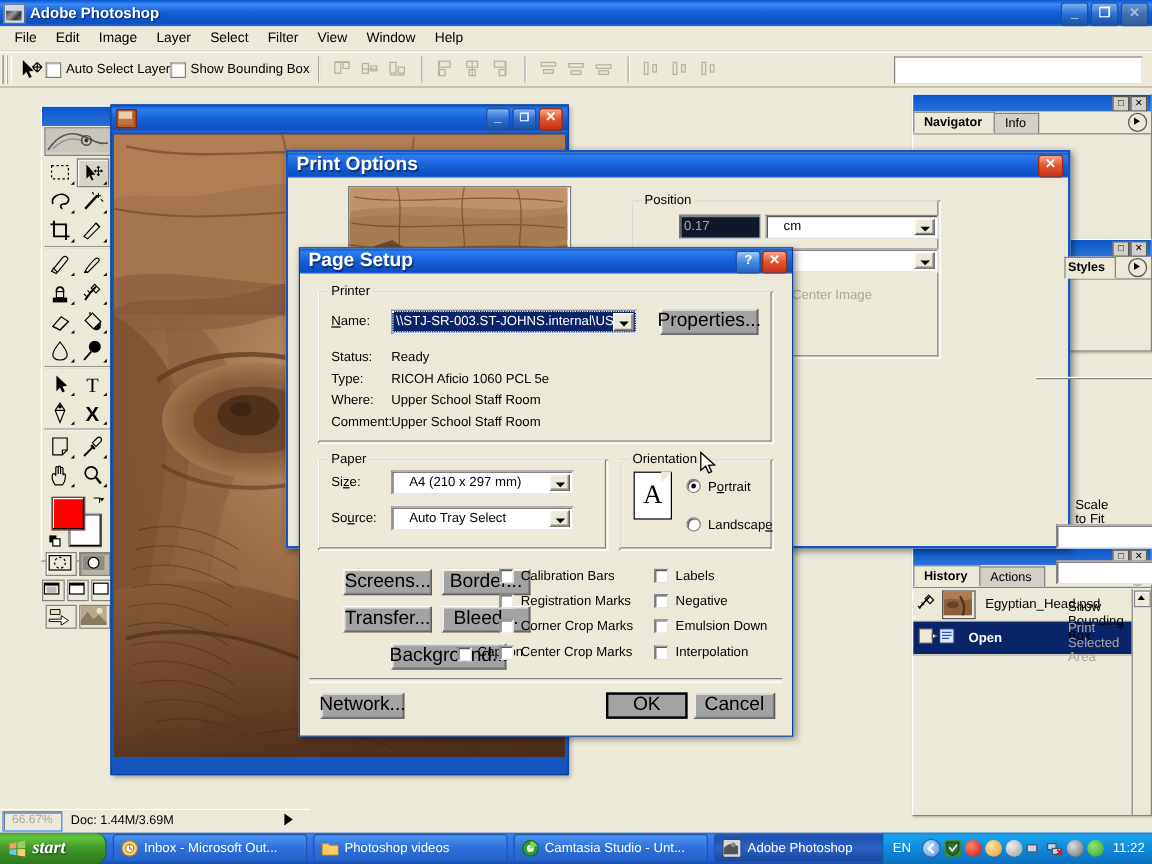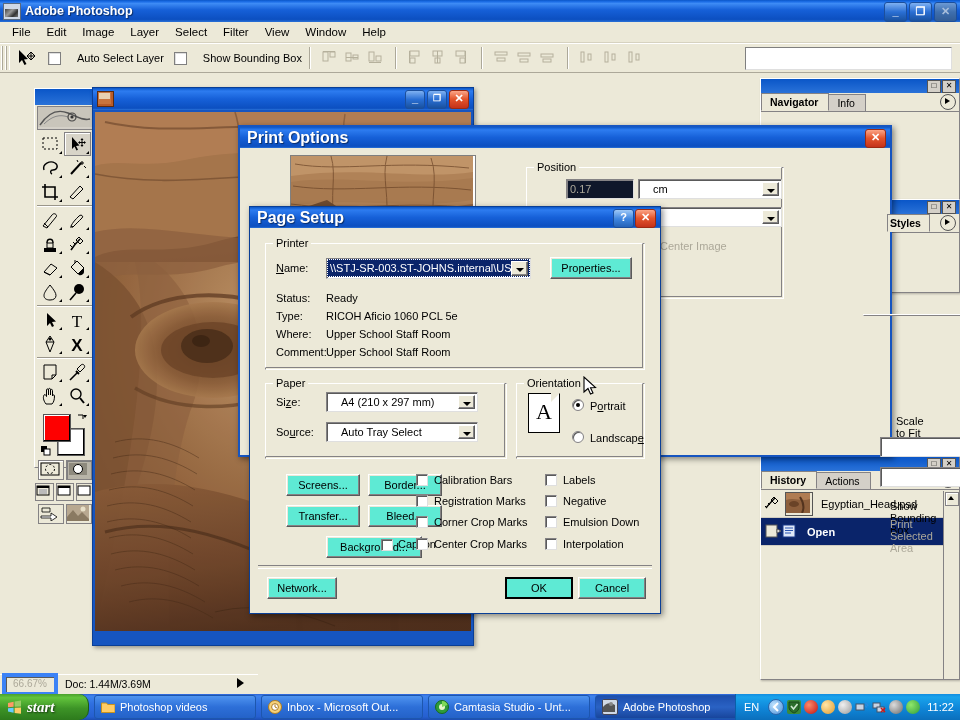--- a/index.html
+++ b/index.html
@@ -29,21 +29,21 @@
   
   #menubar{position:absolute;left:0;top:22px;width:960px;height:20px;background:#ece9d8;
     border-bottom:1px solid #d6d2c0;display:flex;align-items:center;padding-left:4px;}
   #menubar .mi{padding:2px 8px;font-size:11.5px;color:#000;cursor:default;}
   
   #optionsbar{position:absolute;left:0;top:43px;width:960px;height:28px;
     background:#ece9d8;border-top:1px solid #fff;border-bottom:1px solid #aca899;display:flex;align-items:center;}
   .opt-grip{width:9px;height:24px;margin-left:1px;
     background:repeating-linear-gradient(90deg,#fff 0 1px,#aca899 1px 2px,transparent 2px 4px);}
   .opt-tool{width:26px;height:24px;margin-left:2px;position:relative;}
-  .chkwrap{display:flex;align-items:center;margin-left:10px;font-size:11px;gap:12px;}
+  .chkwrap{display:flex;align-items:center;font-size:11px;}
   .chkbox{width:11px;height:11px;border:1px solid #7f7f7f;border-top-color:#808080;border-left-color:#808080;
     background:#fff;box-shadow:inset 1px 1px 0 #dfdfdf;margin-right:4px;}
   .opt-sep{width:1px;height:22px;background:#aca899;margin:0 7px;border-right:1px solid #fff;}
   .algroup{display:flex;gap:1px;padding:1px;}
   .albtn{width:22px;height:22px;background:#ece9d8;position:relative;}
   .albtn svg{position:absolute;left:3px;top:3px;}
   .opt-well{position:absolute;right:8px;top:3px;width:205px;height:21px;background:#fff;
     border:1px solid #7f7f7f;border-right-color:#dfdfdf;border-bottom-color:#dfdfdf;}
   
   #toolbox{position:absolute;left:34px;top:88px;width:60px;height:378px;background:#ece9d8;
@@ -129,23 +129,23 @@
     border-right-color:#dfdfdf;border-bottom-color:#dfdfdf;
     box-shadow:inset 1px 1px 0 #5a5a5a, inset -1px -1px 0 #fff;box-sizing:border-box;}
   .combo .cv{font-size:11px;line-height:100%;padding:4px 0 0 14px;display:block;white-space:nowrap;overflow:hidden;}
   .combo .ca{position:absolute;right:2px;top:2px;bottom:2px;width:15px;background:#ece9d8;
     border:1px solid #fff;border-right-color:#5a5a5a;border-bottom-color:#5a5a5a;
     box-shadow:inset -1px -1px 0 #848284;}
   .combo .ca:after{content:"";position:absolute;left:4px;top:6px;border-top:4px solid #000;
     border-left:4px solid transparent;border-right:4px solid transparent;}
   .combo.selv .cv{background:#0a246a;color:#fff;margin:0;padding:4px 0 3px 3px;
     outline:1px dotted #fff;outline-offset:-1px;}
-  .btn{position:absolute;background:#5eead4;border:1px solid #fff;border-right-color:#5a5a5a;border-bottom-color:#5a5a5a;
+  .btn{position:absolute;background:#a3a3a3;border:1px solid #fff;border-right-color:#5a5a5a;border-bottom-color:#5a5a5a;
     box-shadow:inset -1px -1px 0 #848284, inset 1px 1px 0 #ece9d8;
-    font-size:11px;text-align:center;box-sizing:border-box;cursor:default;display:flex;align-items:center;justify-content:center;}
+    font-size:16px;text-align:center;box-sizing:border-box;cursor:default;display:flex;align-items:center;justify-content:center;}
   .btn.def{border:2px solid #000;box-shadow:none;}
   .cb{position:absolute;width:12px;height:12px;background:#fff;
     border:1px solid #848284;border-right-color:#dfdfdf;border-bottom-color:#dfdfdf;
     box-shadow:inset 1px 1px 0 #5a5a5a;box-sizing:border-box;}
   .rb{position:absolute;width:12px;height:12px;border-radius:50%;background:#fff;
     border:1px solid #848284;box-shadow:inset 1px 1px 0 #5a5a5a;box-sizing:border-box;}
   .rb.on:after{content:"";position:absolute;left:3px;top:3px;width:4px;height:4px;border-radius:50%;background:#000;}
   .hsep{position:absolute;height:2px;border-top:1px solid #848284;border-bottom:1px solid #fff;}
   
   #taskbar{position:absolute;left:0;top:694px;width:960px;height:26px;
@@ -164,21 +164,21 @@
   .tbtn-task .ti{width:14px;height:14px;margin-right:5px;border-radius:2px;}
   #tray{position:absolute;right:0;top:0;height:26px;display:flex;align-items:center;padding:0 6px 0 8px;
     background:linear-gradient(180deg,#128de0 0%,#19a3ec 12%,#0f86d8 55%,#0b6fbc 100%);
     border-left:1px solid #0a5fa8;}
   #tray .tico{width:14px;height:14px;border-radius:50%;margin-left:3px;}
   #tray .clk{color:#fff;font-size:11px;margin-left:7px;}
   #tray .en{color:#fff;font-size:11px;margin-right:6px;}
   
   #statusbar{position:absolute;left:0;top:674px;width:258px;height:18px;background:#ece9d8;display:flex;align-items:center;
     border-top:1px solid #fff;}
-  #sb-zoom{width:48px;height:15px;margin-left:2px;background:#ece9d8;border:4px solid #3b82f6;
+  #sb-zoom{width:48px;height:15px;margin-left:2px;background:#ece9d8;border:1px solid #3b82f6;
     box-shadow:inset 1px 1px 0 #5a5a5a;font-size:10px;line-height:14px;text-align:center;color:#aca899;}
   #sb-doc{margin-left:7px;font-size:10.5px;}
   #sb-arrow{position:absolute;right:14px;top:3px;width:0;height:0;border-left:7px solid #000;
     border-top:5px solid transparent;border-bottom:5px solid transparent;}
   #cursor{position:absolute;left:583px;top:376px;pointer-events:none;z-index:999;}
 </style>
 </head>
 <body>
 
 <div id="app-window">
@@ -854,34 +854,34 @@
         <path d="M1 8.2 L6.6 7.8 L6.6 12.8 L1 11.6 Z" fill="#6cf"></path>
         <path d="M7.6 7.8 L14 7.6 L14 13.8 L7.6 12.9 Z" fill="#fc6"></path>
       </svg>
     </span>
     <span class="st">start</span>
   </div>
 
   <div class="tbtn-task" style="width:148px;">
     <span class="ti">
       <svg width="14" height="14">
-          <path d="M0.5 3 h5 l1.2 1.5 h7.3 v8 h-13.5 Z" fill="#ffcc66" stroke="#c8921c"></path>
-        </svg>
-    </span>
-    <span>Photoshop videos</span>
-  </div>
-  <div class="tbtn-task" style="width:148px;">
-    <span class="ti">
-      <svg width="14" height="14">
           <circle cx="7" cy="7" r="6.5" fill="#f6d27a" stroke="#b07c20"></circle>
           <circle cx="7" cy="7" r="3.4" fill="#fff" stroke="#b07c20"></circle>
           <path d="M7 4.5 v2.5 l2 1" stroke="#b07c20" fill="none"></path>
         </svg>
     </span>
     <span>Inbox - Microsoft Out...</span>
+  </div>
+  <div class="tbtn-task" style="width:148px;">
+    <span class="ti">
+      <svg width="14" height="14">
+          <path d="M0.5 3 h5 l1.2 1.5 h7.3 v8 h-13.5 Z" fill="#ffcc66" stroke="#c8921c"></path>
+        </svg>
+    </span>
+    <span>Photoshop videos</span>
   </div>
   <div class="tbtn-task" style="width:148px;">
     <span class="ti">
       <svg width="14" height="14">
           <circle cx="7" cy="7" r="6.5" fill="#2f9c3a" stroke="#176a1e"></circle>
           <circle cx="7" cy="7" r="3" fill="#e6f5c8"></circle>
           <path d="M7 1 A6 6 0 0 1 12.5 5 L7 7 Z" fill="#7ed957"></path>
         </svg>
     </span>
     <span>Camtasia Studio - Unt...</span>

